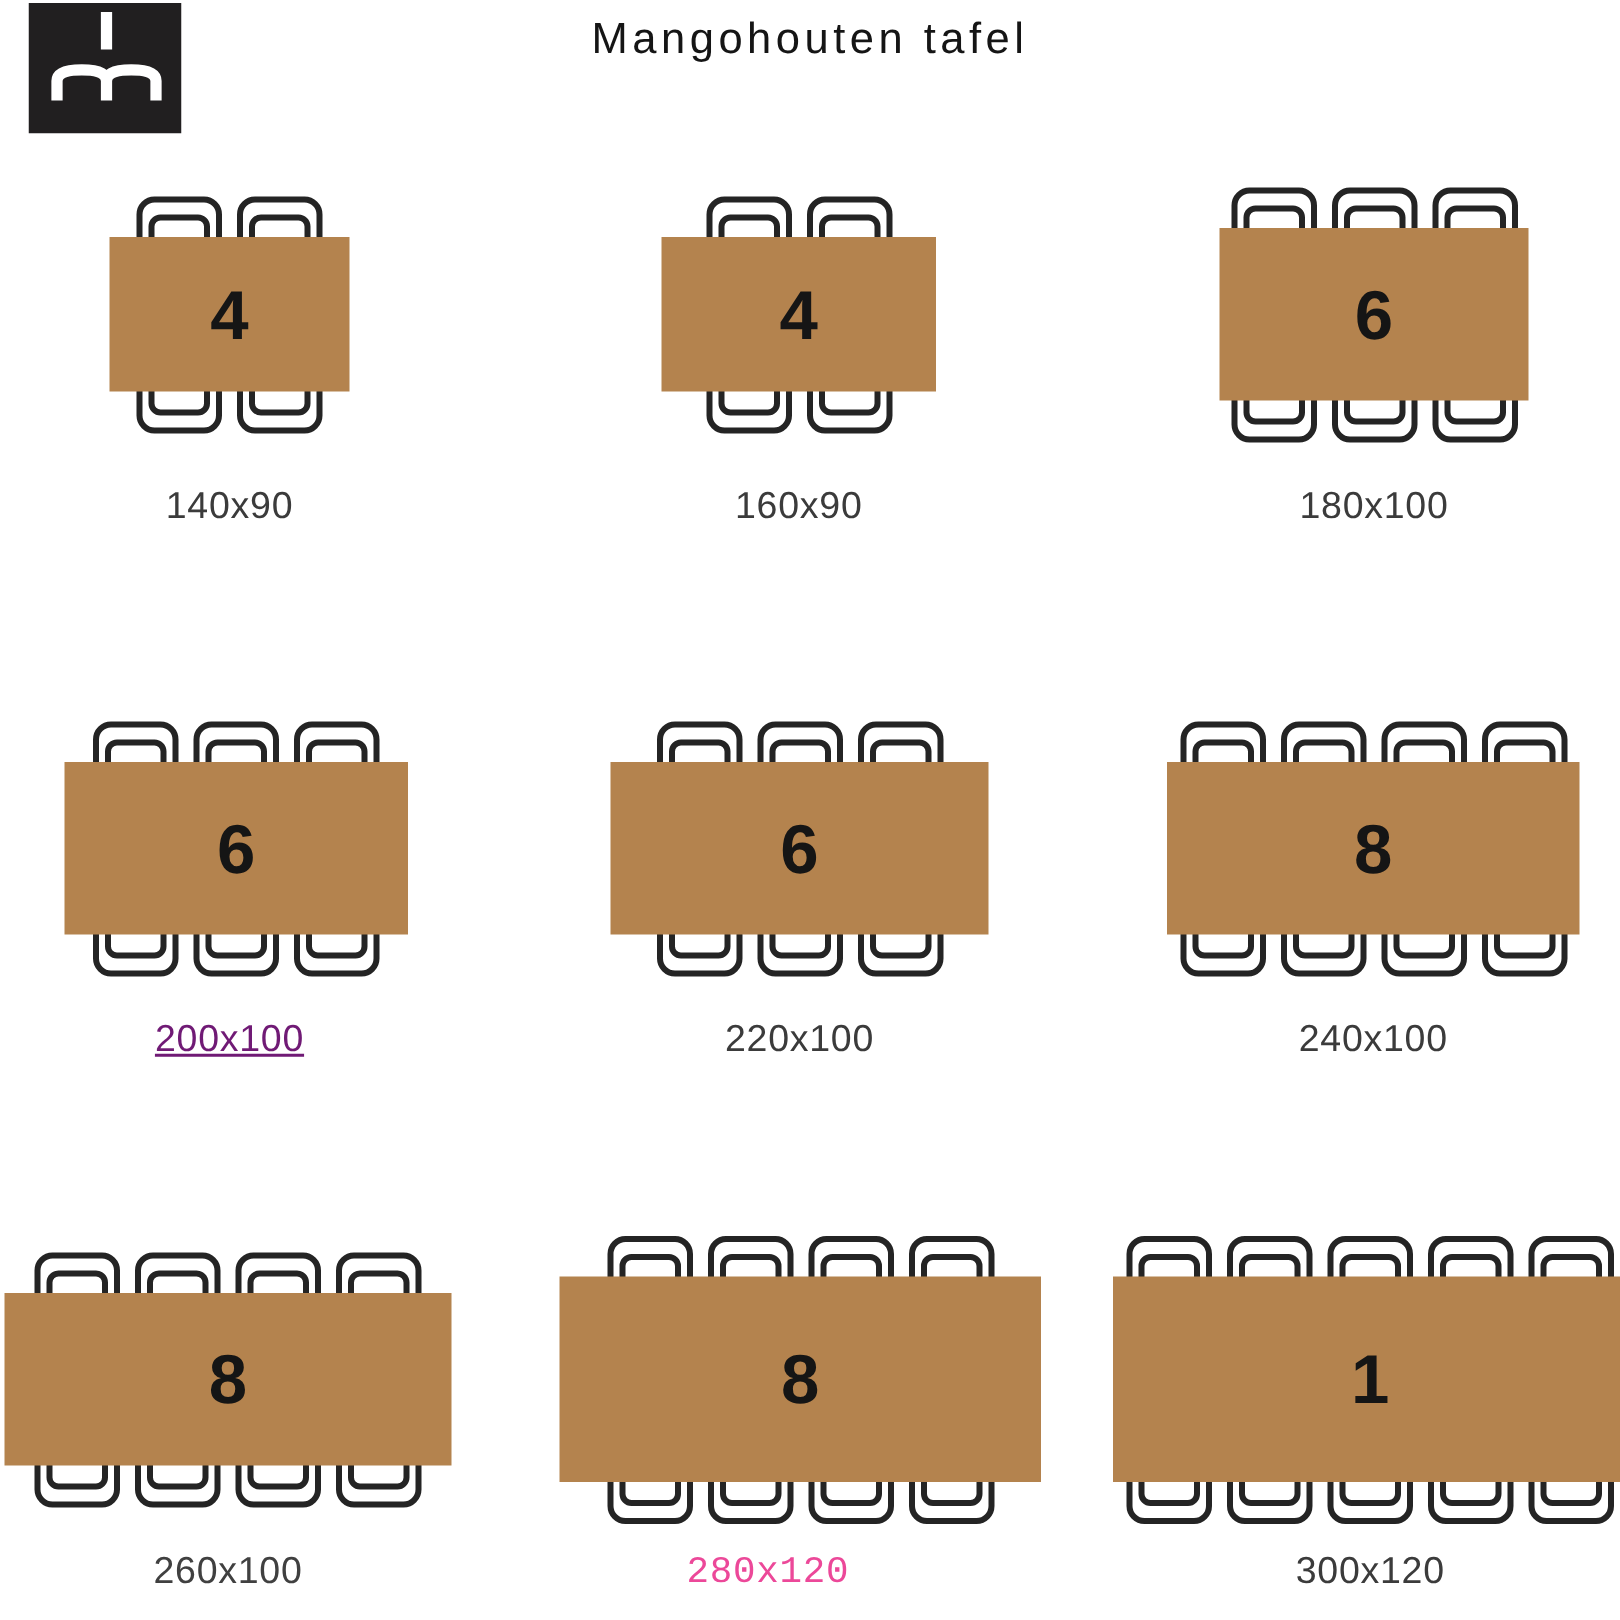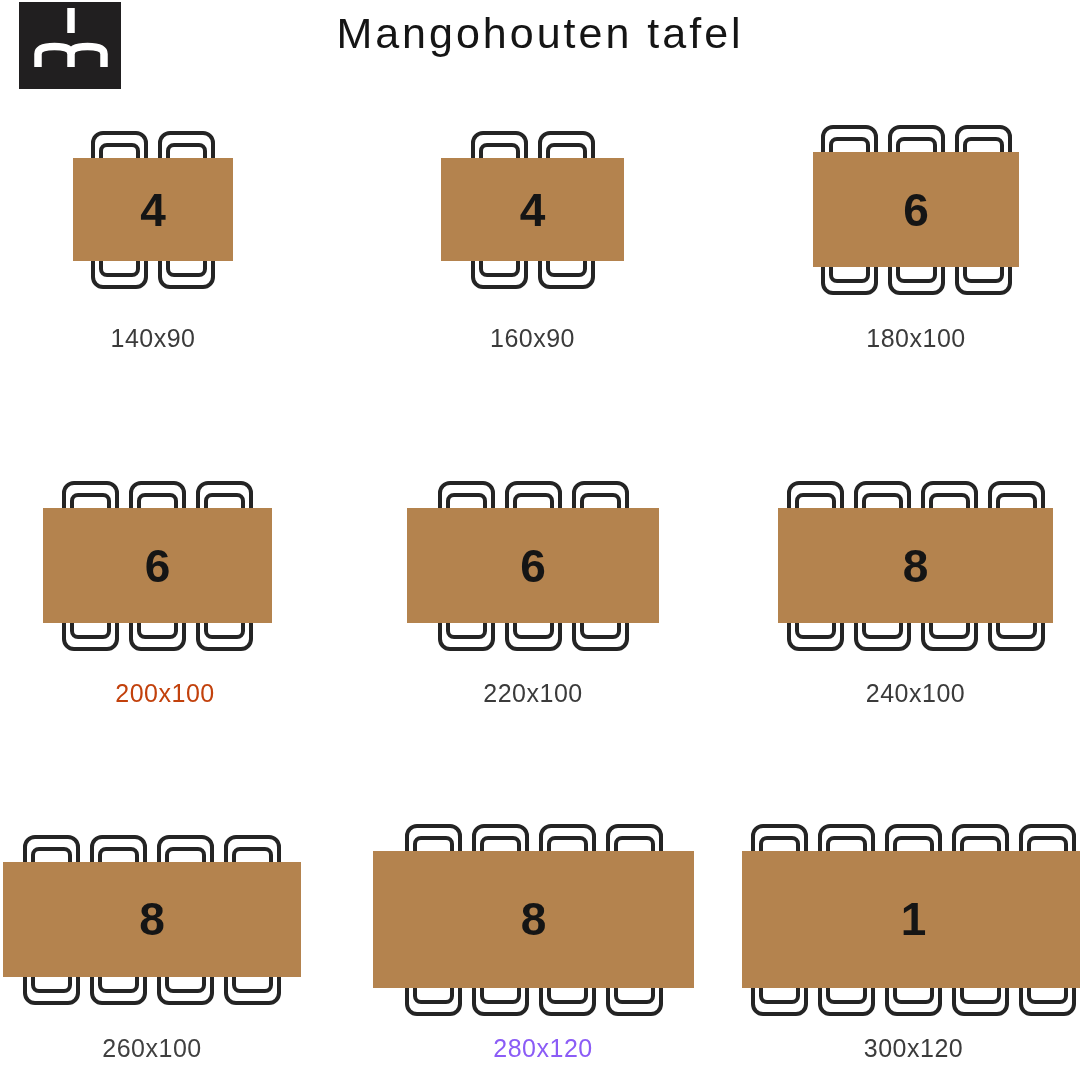--- a/index.html
+++ b/index.html
@@ -17,21 +17,21 @@
     position: absolute;
     left: 19px; top: 2px;
     width: 102px; height: 87px;
     display: flex; align-items: center; justify-content: center;
   }
   #title {
     position: absolute;
     left: 0; right: 0; top: 12px;
     display: flex; justify-content: center; align-items: baseline;
     gap: 17px;
-    font-size: 43px;
+    font-size: 29px;
     letter-spacing: 3px;
     color: #151515;
     line-height: 1;
     white-space: nowrap;
   }
   #title .bold { font-weight: 700; }
 
   
   .chair {
     position: absolute;
@@ -171,21 +171,21 @@
         </div>
         <div class="chair bottom" style="border-color: rgb(36, 36, 36); left: 129px; top: 571px;">
           <div class="inner" style="border-color: rgb(36, 36, 36);"></div>
         </div>
         <div class="chair bottom" style="border-color: rgb(36, 36, 36); left: 196px; top: 571px;">
           <div class="inner" style="border-color: rgb(36, 36, 36);"></div>
         </div>
         <div class="table-top" style="left: 43px; top: 508px; width: 229px; height: 115px; background: rgb(180, 131, 78);">
           <span class="seat-count" style="color: rgb(21, 21, 21);">6</span>
         </div>
-        <div class="size-label" style="left: 165px; top: 693px; color: #c2410c;">200x100</div>
+        <div class="size-label" style="left: 153px; top: 693px; color: #701a75; text-decoration: underline;">200x100</div>
       </div>
       <div>
         <div class="chair top" style="border-color: rgb(36, 36, 36); left: 437.5px; top: 481px;">
           <div class="inner" style="border-color: rgb(36, 36, 36);"></div>
         </div>
         <div class="chair top" style="border-color: rgb(36, 36, 36); left: 504.5px; top: 481px;">
           <div class="inner" style="border-color: rgb(36, 36, 36);"></div>
         </div>
         <div class="chair top" style="border-color: rgb(36, 36, 36); left: 571.5px; top: 481px;">
           <div class="inner" style="border-color: rgb(36, 36, 36);"></div>
@@ -285,21 +285,21 @@
         </div>
         <div class="chair bottom" style="border-color: rgb(36, 36, 36); left: 538.5px; top: 935.5px;">
           <div class="inner" style="border-color: rgb(36, 36, 36);"></div>
         </div>
         <div class="chair bottom" style="border-color: rgb(36, 36, 36); left: 605.5px; top: 935.5px;">
           <div class="inner" style="border-color: rgb(36, 36, 36);"></div>
         </div>
         <div class="table-top" style="left: 373px; top: 850.5px; width: 321px; height: 137px; background: rgb(180, 131, 78);">
           <span class="seat-count" style="color: rgb(21, 21, 21);">8</span>
         </div>
-        <div class="size-label" style="left: 543px; top: 1048px; color: #8b5cf6;">280x120</div>
+        <div class="size-label" style="left: 512px; top: 1048px; color: #ec4899; font-family: Liberation Mono, monospace;">280x120</div>
       </div>
       <div>
         <div class="chair top" style="border-color: rgb(36, 36, 36); left: 751px; top: 823.5px;">
           <div class="inner" style="border-color: rgb(36, 36, 36);"></div>
         </div>
         <div class="chair top" style="border-color: rgb(36, 36, 36); left: 818px; top: 823.5px;">
           <div class="inner" style="border-color: rgb(36, 36, 36);"></div>
         </div>
         <div class="chair top" style="border-color: rgb(36, 36, 36); left: 885px; top: 823.5px;">
           <div class="inner" style="border-color: rgb(36, 36, 36);"></div>

